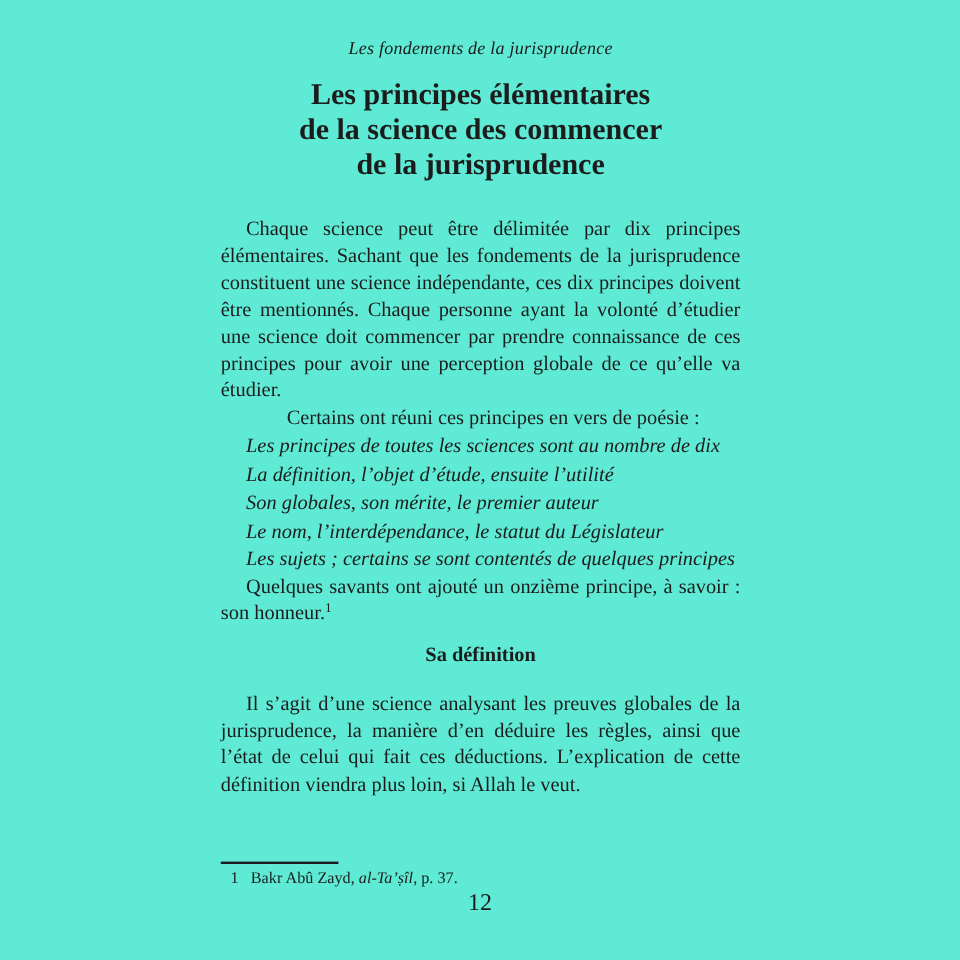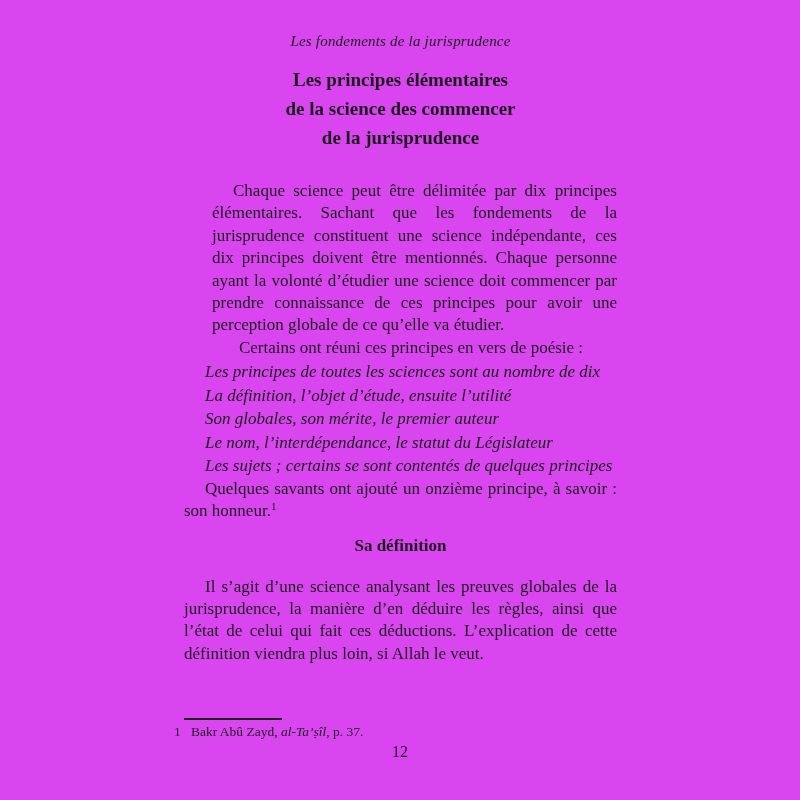--- a/index.html
+++ b/index.html
@@ -4,55 +4,55 @@
 <style>
   html, body {
     margin: 0;
     padding: 0;
     background: #ffffff;
   }
   .page {
     position: relative;
     width: 800px;
     height: 800px;
-    background: #d946ef;
+    background: #5eead4;
     overflow: hidden;
     font-family: "Liberation Serif", "DejaVu Serif", serif;
     color: #1c1c1c;
   }
   .content {
     position: absolute;
     left: 184px;
     top: 32px;
     width: 433px;
   }
   .running-header {
     font-style: italic;
     font-size: 15px;
     line-height: 18px;
     text-align: center;
     letter-spacing: 0.2px;
     margin: 0;
   }
   .chapter-title {
-    font-size: 19px;
+    font-size: 25px;
     line-height: 29px;
     font-weight: bold;
     text-align: center;
     margin: 15px 0 0 0;
   }
   .title-line { display: block; }
   .body-par {
     font-size: 17px;
     line-height: 22.4px;
     text-align: justify;
     text-indent: 21px;
     margin: 0;
   }
-  .intro-par     { margin-top: 28px; margin-left: 28px; }
+  .intro-par     { margin-top: 28px; }
   .poem-intro    { text-align: center; }
   .poem {
     margin: 1px 0 0 0;
     padding: 0;
   }
   .poem-line {
     display: block;
     font-style: italic;
     font-size: 17px;
     line-height: 23.5px;
@@ -75,39 +75,39 @@
   .footnote-rule {
     position: absolute;
     left: 184px;
     top: 718px;
     width: 98px;
     height: 1.5px;
     background: #1c1c1c;
   }
   .footnote {
     position: absolute;
-    left: 172px;
+    left: 190px;
     top: 723px;
     width: 433px;
     font-size: 13.5px;
     line-height: 17px;
     padding-left: 2px;
   }
   .fn-marker {
     display: inline-block;
     width: 17px;
   }
   .work-title { font-style: italic; }
   .page-number {
     position: absolute;
     left: 0;
     top: 742px;
     width: 800px;
     text-align: center;
-    font-size: 16px;
+    font-size: 20px;
     line-height: 20px;
   }
 </style>
 </head>
 <body>
 
 <div class="page">
   <div class="content">
 
     <div class="running-header">Les fondements de la jurisprudence</div>

